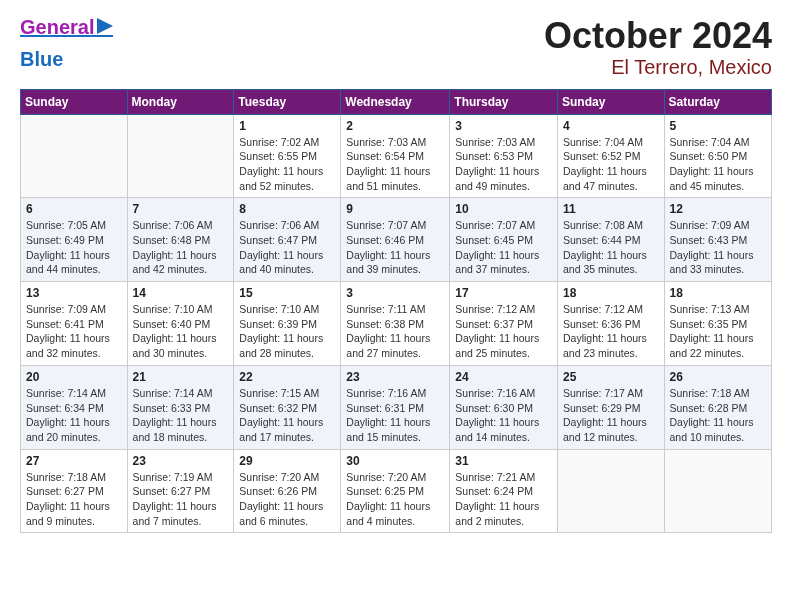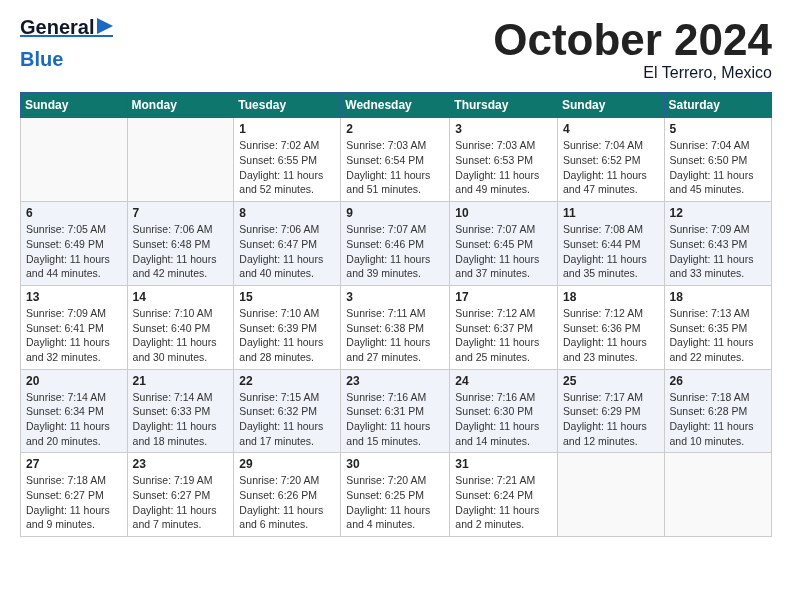--- a/index.html
+++ b/index.html
@@ -24,36 +24,36 @@
     .logo {
       display: flex;
       align-items: center;
     }
     .logo-general { color: #333; }
     .logo-blue { color: #1a6bbf; }
     .title-block {
       text-align: right;
     }
     .month-title {
-      font-size: 44px;
+      font-size: 36px;
       font-weight: bold;
       color: #222;
       line-height: 1.1;
     }
     .subtitle {
-      font-size: 16px;
-      color: #0f172a;
+      font-size: 20px;
+      color: #7f1d1d;
     }
     .calendar {
       width: 100%;
       border-collapse: collapse;
       font-size: 11px;
     }
     .calendar th {
-      background: #0f766e;
+      background: #701a75;
       color: #fff;
       padding: 5px 4px;
       text-align: left;
       font-size: 12px;
       font-weight: bold;
       border: 1px solid #2a5da0;
     }
     .calendar td {
       border: 1px solid #ccc;
       vertical-align: top;
@@ -89,21 +89,21 @@
     .row-odd td.empty-cell { background: #f5f5f5; }
   </style>
 </head>
 <body>
 
 <div class="page">
   <div class="header">
     <div class="logo">
       <div>
         <div style="display:flex;align-items:center;">
-          <span class="logo-general" style="font-size:20px;font-weight:bold;color:#0f172a;">General</span>
+          <span class="logo-general" style="font-size:20px;font-weight:bold;color:#a21caf;">General</span>
           <svg width="18" height="20" viewBox="0 0 18 20" style="margin-left:1px;">
             <polygon points="2,0 18,8 2,16" fill="#1a6bbf"></polygon>
           </svg>
         </div>
         <span class="logo-blue" style="font-size:20px;font-weight:bold;color:#1a6bbf;display:block;margin-top:-4px;border-top:2px solid #1a6bbf;padding-top:11px;">Blue</span>
       </div>
     </div>
     <div class="title-block">
       <div class="month-title">October 2024</div>
       <div class="subtitle">El Terrero, Mexico</div>

